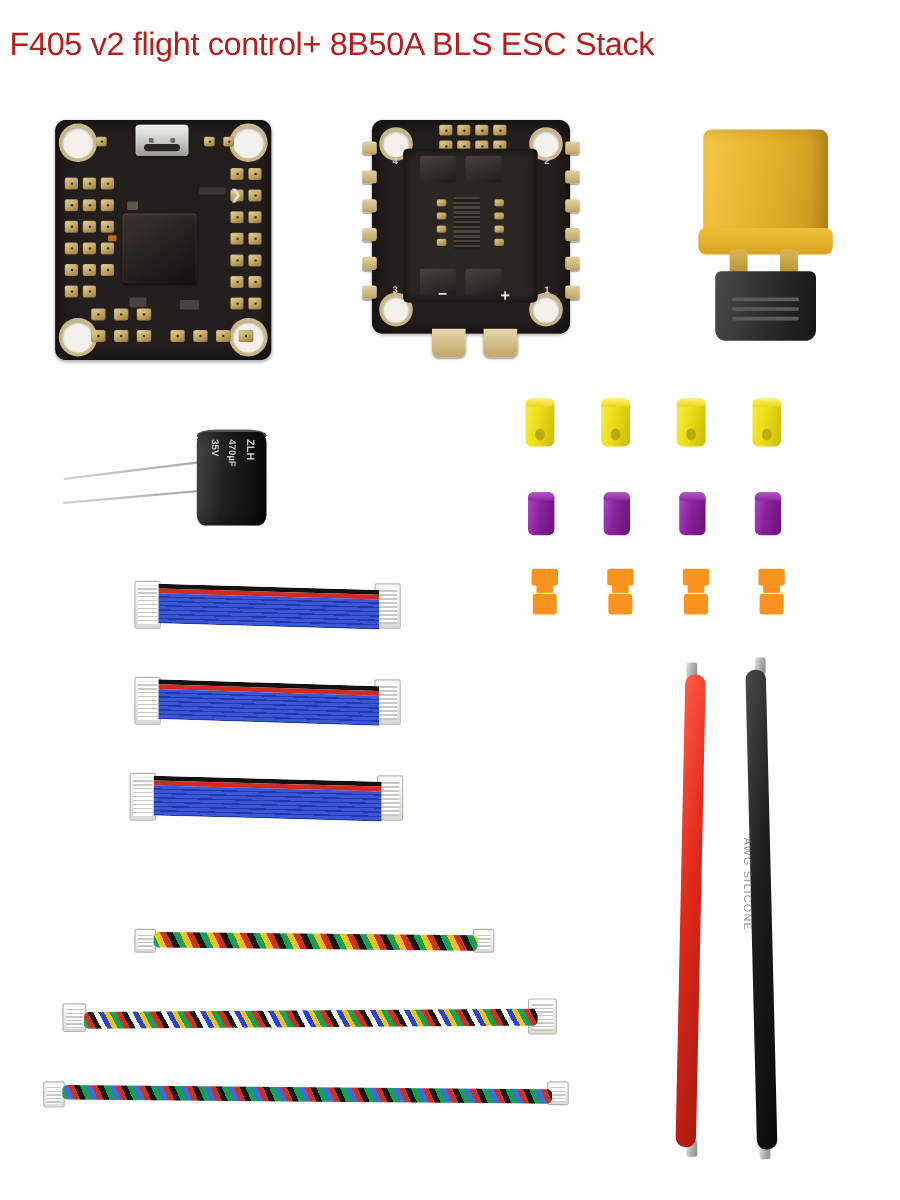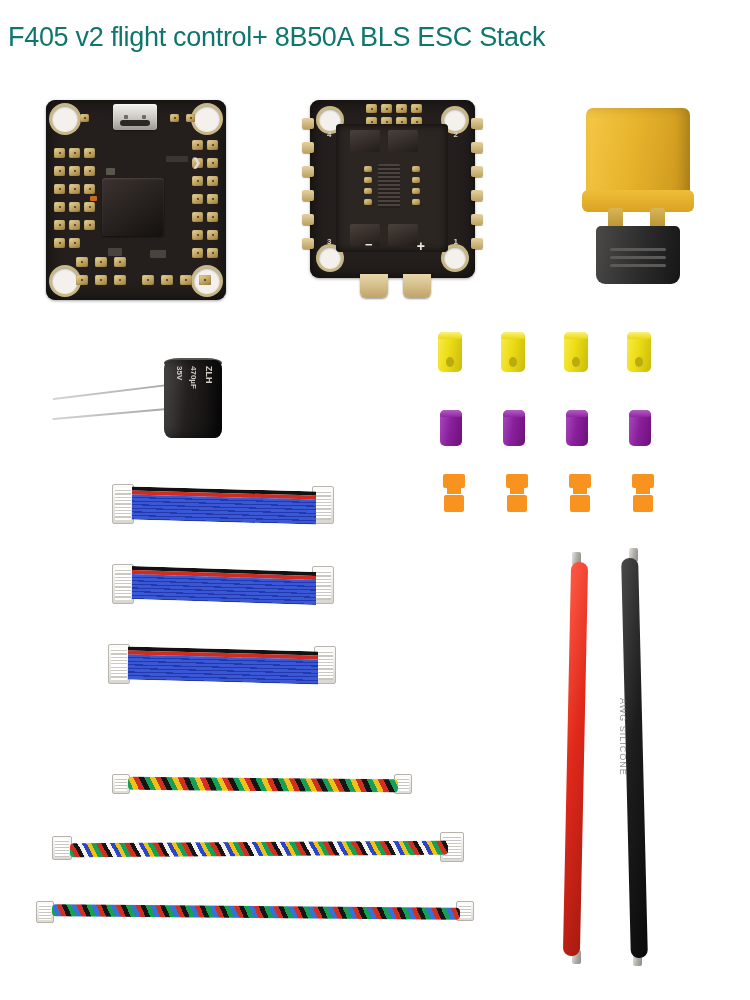--- a/index.html
+++ b/index.html
@@ -2,21 +2,21 @@
 <html><head>
 <meta charset="utf-8">
 <style>
   html,body{margin:0;padding:0;background:#ffffff;}
   body{width:750px;height:1000px;position:relative;overflow:hidden;
        font-family:"Liberation Sans",sans-serif;}
   .stage{position:absolute;left:0;top:0;width:750px;height:1000px;}
 
   
   #title{position:absolute;left:8px;top:22px;width:740px;
-    font-size:27px;letter-spacing:-0.3px;color:#0f766e;white-space:nowrap;}
+    font-size:27px;letter-spacing:-0.3px;color:#b91c1c;white-space:nowrap;}
 
   
   .abs{position:absolute;}
   .pcb{background:#241f1d;border-radius:9px;
        box-shadow:inset 0 0 16px rgba(0,0,0,.75), 0 1px 3px rgba(0,0,0,.35);}
   .pad{position:absolute;background:linear-gradient(150deg,#e9d79a,#bda05c 60%,#9c8043);
        border-radius:1.5px;box-shadow:inset 0 0 1px rgba(0,0,0,.6);}
   .pad.dot::after{content:"";position:absolute;left:50%;top:50%;width:2px;height:2px;
        margin:-1px 0 0 -1px;background:#3a3028;border-radius:50%;}
   .hole{position:absolute;border-radius:50%;background:#f4f1ec;

